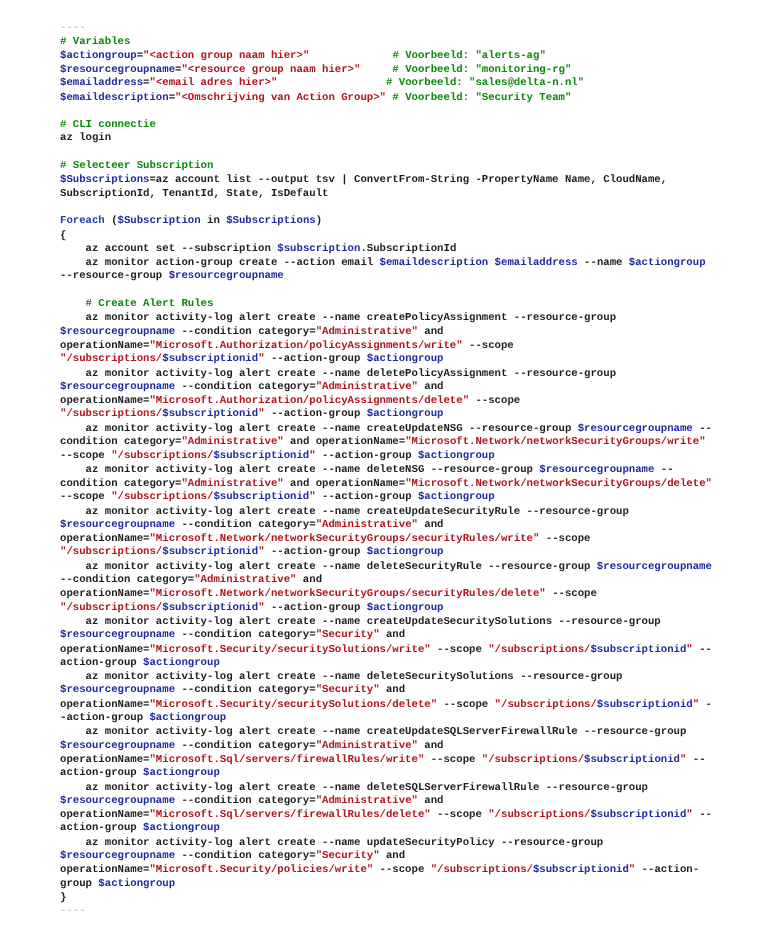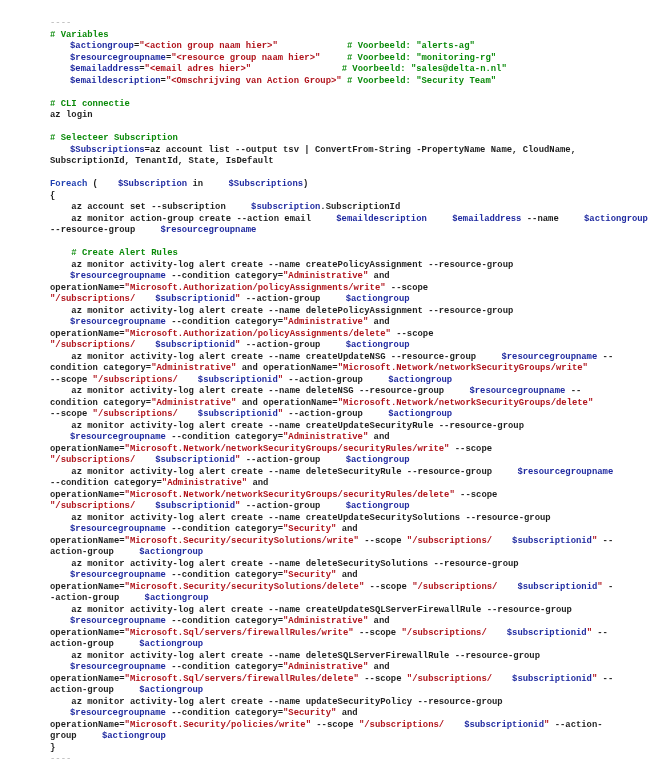--- a/index.html
+++ b/index.html
@@ -7,21 +7,21 @@
   .code {
     position: absolute; left: 50px; top: 18px;
     font-family: "Liberation Mono", "DejaVu Sans Mono", monospace;
     font-size: 8.9px; line-height: 11.5px;
     color: #1e1e1e; white-space: pre; font-weight: bold;
     letter-spacing: 0px;
   }
   .line { height: 11.5px; display: block; }
   .sep { color: #b0b0b0; font-weight: normal; }
   .cm { color: #0a8a0a; }
-  .var { color: #1f2aa0; margin-left: 20px; }
+  .var { color: #1f2aa0; }
   .str { color: #b0141c; }
   .kw { color: #1f3fb0; }
   .tx { color: #1e1e1e; }
 </style>
 </head>
 <body>
 
 <div class="code" id="code-block"><div class="line"><span class="sep">----</span></div><div class="line"><span class="cm"># Variables</span></div><div class="line"><span class="var">$actiongroup</span><span class="tx">=</span><span class="str">"&lt;action group naam hier&gt;"</span><span class="tx">             </span><span class="cm"># Voorbeeld: "alerts-ag"</span></div><div class="line"><span class="var">$resourcegroupname</span><span class="tx">=</span><span class="str">"&lt;resource group naam hier&gt;"</span><span class="tx">     </span><span class="cm"># Voorbeeld: "monitoring-rg"</span></div><div class="line"><span class="var">$emailaddress</span><span class="tx">=</span><span class="str">"&lt;email adres hier&gt;"</span><span class="tx">                 </span><span class="cm"># Voorbeeld: "sales@delta-n.nl"</span></div><div class="line"><span class="var">$emaildescription</span><span class="tx">=</span><span class="str">"&lt;Omschrijving van Action Group&gt;"</span><span class="tx"> </span><span class="cm"># Voorbeeld: "Security Team"</span></div><div class="line">&nbsp;</div><div class="line"><span class="cm"># CLI connectie</span></div><div class="line"><span class="tx">az login</span></div><div class="line">&nbsp;</div><div class="line"><span class="cm"># Selecteer Subscription</span></div><div class="line"><span class="var">$Subscriptions</span><span class="tx">=az account list --output tsv | ConvertFrom-String -PropertyName Name, CloudName,</span></div><div class="line"><span class="tx">SubscriptionId, TenantId, State, IsDefault</span></div><div class="line">&nbsp;</div><div class="line"><span class="kw">Foreach</span><span class="tx"> (</span><span class="var">$Subscription</span><span class="tx"> in </span><span class="var">$Subscriptions</span><span class="tx">)</span></div><div class="line"><span class="tx">{</span></div><div class="line"><span class="tx">    az account set --subscription </span><span class="var">$subscription</span><span class="tx">.SubscriptionId</span></div><div class="line"><span class="tx">    az monitor action-group create --action email </span><span class="var">$emaildescription</span><span class="tx"> </span><span class="var">$emailaddress</span><span class="tx"> --name </span><span class="var">$actiongroup</span></div><div class="line"><span class="tx">--resource-group </span><span class="var">$resourcegroupname</span></div><div class="line">&nbsp;</div><div class="line"><span class="cm">    # Create Alert Rules</span></div><div class="line"><span class="tx">    az monitor activity-log alert create --name createPolicyAssignment --resource-group</span></div><div class="line"><span class="var">$resourcegroupname</span><span class="tx"> --condition category=</span><span class="str">"Administrative"</span><span class="tx"> and</span></div><div class="line"><span class="tx">operationName=</span><span class="str">"Microsoft.Authorization/policyAssignments/write"</span><span class="tx"> --scope</span></div><div class="line"><span class="str">"/subscriptions/</span><span class="var">$subscriptionid</span><span class="str">"</span><span class="tx"> --action-group </span><span class="var">$actiongroup</span></div><div class="line"><span class="tx">    az monitor activity-log alert create --name deletePolicyAssignment --resource-group</span></div><div class="line"><span class="var">$resourcegroupname</span><span class="tx"> --condition category=</span><span class="str">"Administrative"</span><span class="tx"> and</span></div><div class="line"><span class="tx">operationName=</span><span class="str">"Microsoft.Authorization/policyAssignments/delete"</span><span class="tx"> --scope</span></div><div class="line"><span class="str">"/subscriptions/</span><span class="var">$subscriptionid</span><span class="str">"</span><span class="tx"> --action-group </span><span class="var">$actiongroup</span></div><div class="line"><span class="tx">    az monitor activity-log alert create --name createUpdateNSG --resource-group </span><span class="var">$resourcegroupname</span><span class="tx"> --</span></div><div class="line"><span class="tx">condition category=</span><span class="str">"Administrative"</span><span class="tx"> and operationName=</span><span class="str">"Microsoft.Network/networkSecurityGroups/write"</span></div><div class="line"><span class="tx">--scope </span><span class="str">"/subscriptions/</span><span class="var">$subscriptionid</span><span class="str">"</span><span class="tx"> --action-group </span><span class="var">$actiongroup</span></div><div class="line"><span class="tx">    az monitor activity-log alert create --name deleteNSG --resource-group </span><span class="var">$resourcegroupname</span><span class="tx"> --</span></div><div class="line"><span class="tx">condition category=</span><span class="str">"Administrative"</span><span class="tx"> and operationName=</span><span class="str">"Microsoft.Network/networkSecurityGroups/delete"</span></div><div class="line"><span class="tx">--scope </span><span class="str">"/subscriptions/</span><span class="var">$subscriptionid</span><span class="str">"</span><span class="tx"> --action-group </span><span class="var">$actiongroup</span></div><div class="line"><span class="tx">    az monitor activity-log alert create --name createUpdateSecurityRule --resource-group</span></div><div class="line"><span class="var">$resourcegroupname</span><span class="tx"> --condition category=</span><span class="str">"Administrative"</span><span class="tx"> and</span></div><div class="line"><span class="tx">operationName=</span><span class="str">"Microsoft.Network/networkSecurityGroups/securityRules/write"</span><span class="tx"> --scope</span></div><div class="line"><span class="str">"/subscriptions/</span><span class="var">$subscriptionid</span><span class="str">"</span><span class="tx"> --action-group </span><span class="var">$actiongroup</span></div><div class="line"><span class="tx">    az monitor activity-log alert create --name deleteSecurityRule --resource-group </span><span class="var">$resourcegroupname</span></div><div class="line"><span class="tx">--condition category=</span><span class="str">"Administrative"</span><span class="tx"> and</span></div><div class="line"><span class="tx">operationName=</span><span class="str">"Microsoft.Network/networkSecurityGroups/securityRules/delete"</span><span class="tx"> --scope</span></div><div class="line"><span class="str">"/subscriptions/</span><span class="var">$subscriptionid</span><span class="str">"</span><span class="tx"> --action-group </span><span class="var">$actiongroup</span></div><div class="line"><span class="tx">    az monitor activity-log alert create --name createUpdateSecuritySolutions --resource-group</span></div><div class="line"><span class="var">$resourcegroupname</span><span class="tx"> --condition category=</span><span class="str">"Security"</span><span class="tx"> and</span></div><div class="line"><span class="tx">operationName=</span><span class="str">"Microsoft.Security/securitySolutions/write"</span><span class="tx"> --scope </span><span class="str">"/subscriptions/</span><span class="var">$subscriptionid</span><span class="str">"</span><span class="tx"> --</span></div><div class="line"><span class="tx">action-group </span><span class="var">$actiongroup</span></div><div class="line"><span class="tx">    az monitor activity-log alert create --name deleteSecuritySolutions --resource-group</span></div><div class="line"><span class="var">$resourcegroupname</span><span class="tx"> --condition category=</span><span class="str">"Security"</span><span class="tx"> and</span></div><div class="line"><span class="tx">operationName=</span><span class="str">"Microsoft.Security/securitySolutions/delete"</span><span class="tx"> --scope </span><span class="str">"/subscriptions/</span><span class="var">$subscriptionid</span><span class="str">"</span><span class="tx"> -</span></div><div class="line"><span class="tx">-action-group </span><span class="var">$actiongroup</span></div><div class="line"><span class="tx">    az monitor activity-log alert create --name createUpdateSQLServerFirewallRule --resource-group</span></div><div class="line"><span class="var">$resourcegroupname</span><span class="tx"> --condition category=</span><span class="str">"Administrative"</span><span class="tx"> and</span></div><div class="line"><span class="tx">operationName=</span><span class="str">"Microsoft.Sql/servers/firewallRules/write"</span><span class="tx"> --scope </span><span class="str">"/subscriptions/</span><span class="var">$subscriptionid</span><span class="str">"</span><span class="tx"> --</span></div><div class="line"><span class="tx">action-group </span><span class="var">$actiongroup</span></div><div class="line"><span class="tx">    az monitor activity-log alert create --name deleteSQLServerFirewallRule --resource-group</span></div><div class="line"><span class="var">$resourcegroupname</span><span class="tx"> --condition category=</span><span class="str">"Administrative"</span><span class="tx"> and</span></div><div class="line"><span class="tx">operationName=</span><span class="str">"Microsoft.Sql/servers/firewallRules/delete"</span><span class="tx"> --scope </span><span class="str">"/subscriptions/</span><span class="var">$subscriptionid</span><span class="str">"</span><span class="tx"> --</span></div><div class="line"><span class="tx">action-group </span><span class="var">$actiongroup</span></div><div class="line"><span class="tx">    az monitor activity-log alert create --name updateSecurityPolicy --resource-group</span></div><div class="line"><span class="var">$resourcegroupname</span><span class="tx"> --condition category=</span><span class="str">"Security"</span><span class="tx"> and</span></div><div class="line"><span class="tx">operationName=</span><span class="str">"Microsoft.Security/policies/write"</span><span class="tx"> --scope </span><span class="str">"/subscriptions/</span><span class="var">$subscriptionid</span><span class="str">"</span><span class="tx"> --action-</span></div><div class="line"><span class="tx">group </span><span class="var">$actiongroup</span></div><div class="line"><span class="tx">}</span></div><div class="line"><span class="sep">----</span></div></div>
 
 </body></html>

